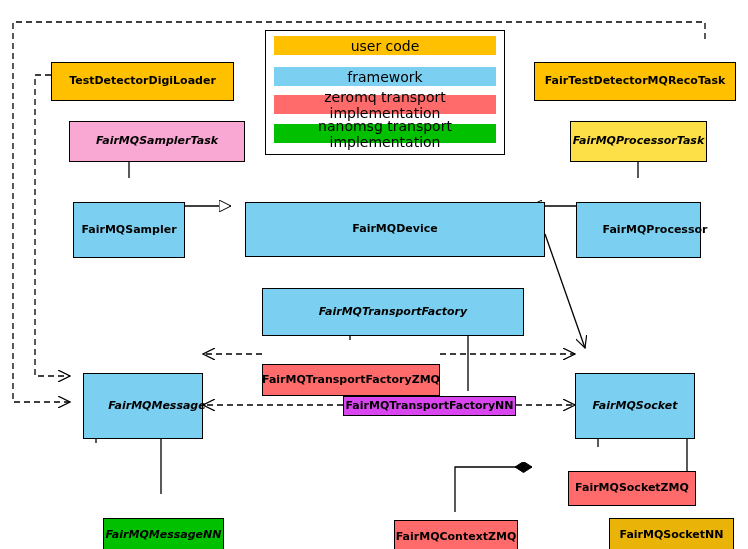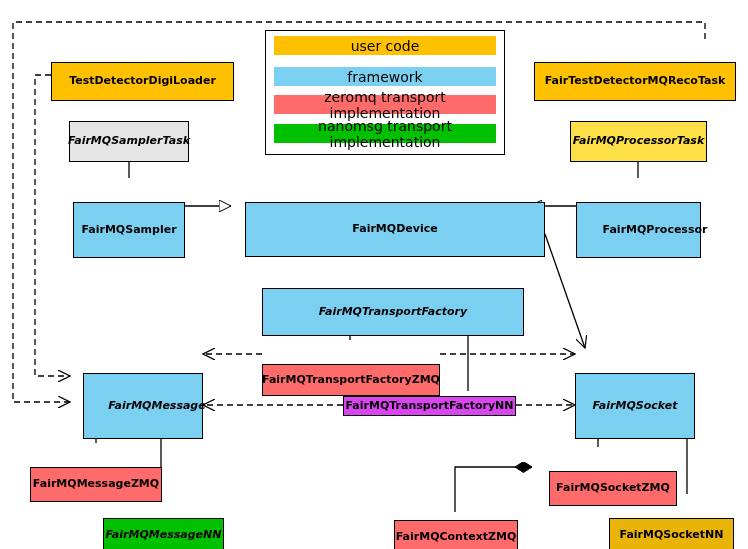--- a/index.html
+++ b/index.html
@@ -137,21 +137,21 @@
     <span>zeromq transport implementation</span>
   </div>
   <div class="legend-row" style="left:274px; top:124px; width:222px; height:19px; background:#00C000;">
     <span>nanomsg transport implementation</span>
   </div>
 
   <div class="node" style="left:51px; top:38px; width:183px; height:39px; background:#FFC000;">
     <span>TestDetectorDigiLoader</span>
   </div>
 
-  <div class="node abstract" style="left:69px; top:97px; width:120px; height:41px; background:#e5e5e5;">
+  <div class="node abstract" style="left:69px; top:97px; width:176px; height:41px; background:#f9a8d4;">
     <span>FairMQSamplerTask</span>
   </div>
 
   <div class="node" style="left:73px; top:178px; width:112px; height:56px; background:#7BCFF0;">
     <span>FairMQSampler</span>
   </div>
 
   <div class="node" style="left:245px; top:178px; width:300px; height:55px; background:#7BCFF0;">
     <span>FairMQDevice</span>
   </div>
@@ -181,29 +181,26 @@
   </div>
 
   <div class="node abstract" style="left:83px; top:349px; width:120px; height:66px; background:#7BCFF0;padding-left:31px;">
     <span>FairMQMessage</span>
   </div>
 
   <div class="node abstract" style="left:575px; top:349px; width:120px; height:66px; background:#7BCFF0;">
     <span>FairMQSocket</span>
   </div>
 
-  <div class="node" style="left:30px; top:443px; width:132px; height:35px; background:#FF6B6B;">
-    <span>FairMQMessageZMQ</span>
-  </div>
 
   <div class="node" style="left:103px; top:494px; width:121px; height:35px; background:#00C000;font-style:italic;">
     <span>FairMQMessageNN</span>
   </div>
 
-  <div class="node" style="left:549px; top:447px; width:128px; height:35px; background:#FF6B6B;">
+  <div class="node" style="left:568px; top:447px; width:128px; height:35px; background:#FF6B6B;">
     <span>FairMQSocketZMQ</span>
   </div>
 
   <div class="node" style="left:609px; top:494px; width:125px; height:35px; background:#eab308;">
     <span>FairMQSocketNN</span>
   </div>
 
   <div class="node" style="left:394px; top:496px; width:124px; height:35px; background:#FF6B6B;">
     <span>FairMQContextZMQ</span>
   </div>

